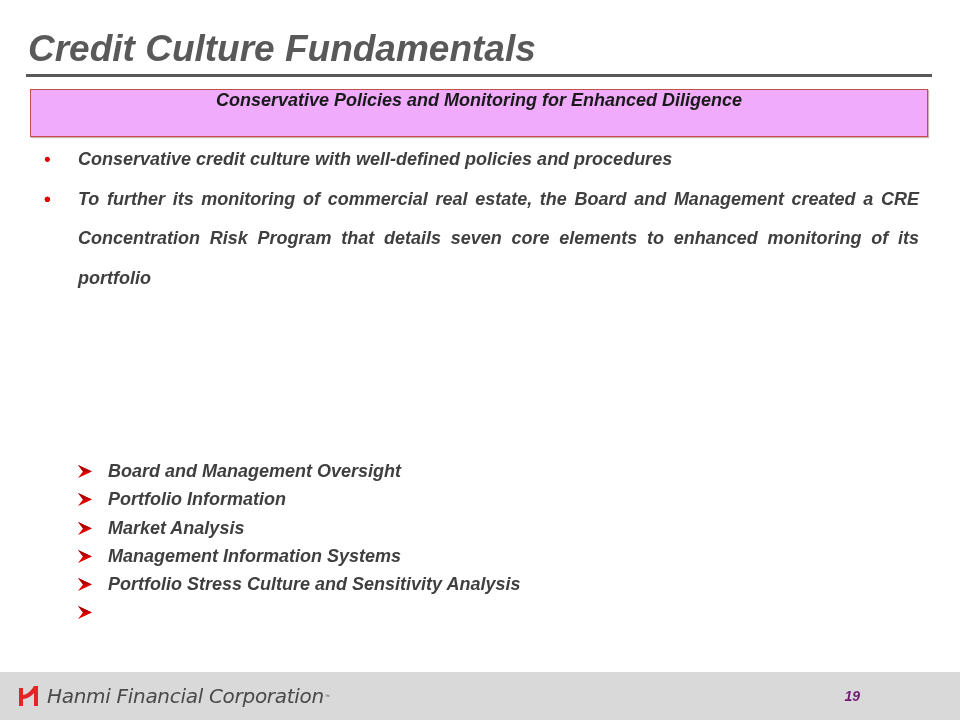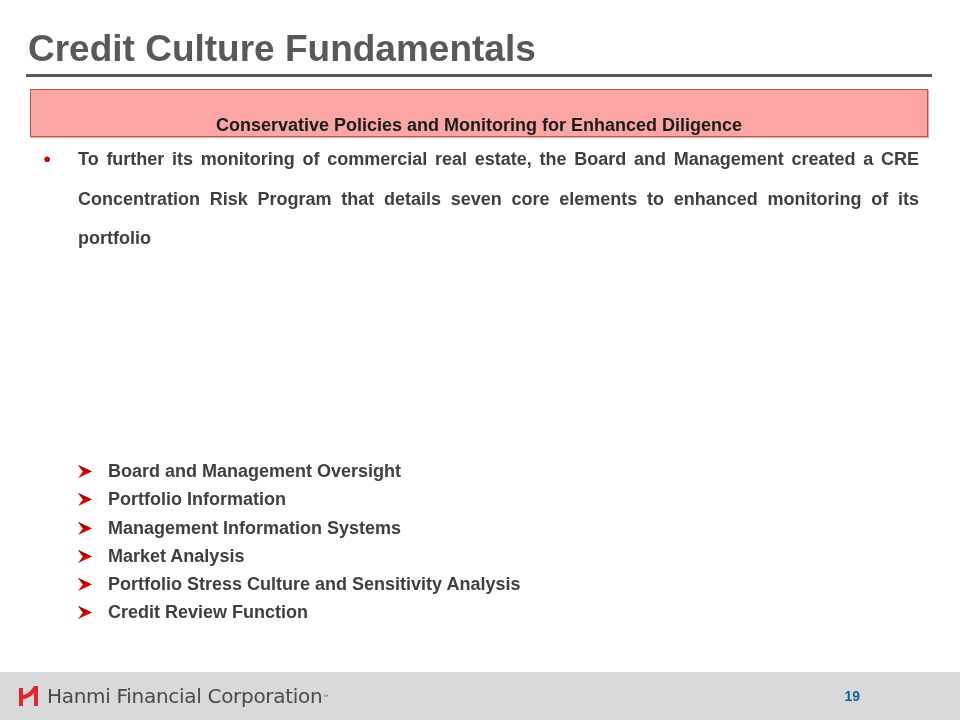--- a/index.html
+++ b/index.html
@@ -8,20 +8,21 @@
       width: 960px;
       height: 720px;
       background: #ffffff;
       overflow: hidden;
       font-family: "Liberation Sans", sans-serif;
     }
     .slide {
       position: relative;
       width: 880px;
       height: 720px;
+      font-style: italic;
     }
     .title {
       position: absolute;
       left: 28px;
       top: 26px;
       font-size: 37px;
       font-weight: bold;
       color: #595959;
       letter-spacing: 0px;
       margin: 0;
@@ -34,25 +35,25 @@
       width: 906px;
       height: 3px;
       background: #595959;
     }
     .banner {
       position: absolute;
       left: 30px;
       top: 89px;
       width: 896px;
       height: 46px;
-      background: #fca5a5;
+      background: #f0abfc;
       border: 1.5px solid #c0504d;
       box-shadow: 1px 1px 1px rgba(120,40,40,0.35);
       display: flex;
-      align-items: flex-end;
+      align-items: flex-start;
       justify-content: center;
     }
     .banner-text {
       font-size: 18px;
       font-weight: bold;
       color: #1a1a1a;
     }
     .bullets {
       position: absolute;
       left: 44px;
@@ -136,38 +137,39 @@
       color: #4a4a4a;
       vertical-align: super;
       margin-left: 1px;
     }
     .page-number {
       position: absolute;
       right: 20px;
       top: 688px;
       font-size: 14px;
       font-weight: bold;
-      color: #0369a1;
+      color: #701a75;
     }
   </style>
 </head>
 <body>
 
 <div class="slide">
 
   <h1 class="title">Credit Culture Fundamentals</h1>
   <div class="title-rule"></div>
 
   <div class="banner">
     <span class="banner-text">Conservative Policies and Monitoring for Enhanced Diligence</span>
   </div>
 
   <ul class="bullets">
     <li class="bullet">
       <span class="bullet-dot">•</span>
+      <span>Conservative credit culture with well-defined policies and procedures</span>
     </li>
     <li class="bullet">
       <span class="bullet-dot">•</span>
     </li>
     <li class="bullet">
       <span class="bullet-dot">•</span>
     </li>
     <li class="bullet">
       <span class="bullet-dot">•</span>
       <span>To further its monitoring of commercial real estate, the Board and Management created a CRE Concentration Risk Program that details seven core elements to enhanced monitoring of its portfolio</span>
@@ -187,42 +189,41 @@
           <path d="M0 0 L14 6.5 L0 13 L5 6.5 Z" fill="#e00000"></path>
           <path d="M0 0 L14 6.5 L5 6.5 Z" fill="#b00000"></path>
         </svg>
       <span>Portfolio Information</span>
     </li>
     <li class="subbullet">
       <svg class="arrow-icon" viewBox="0 0 14 13">
           <path d="M0 0 L14 6.5 L0 13 L5 6.5 Z" fill="#e00000"></path>
           <path d="M0 0 L14 6.5 L5 6.5 Z" fill="#b00000"></path>
         </svg>
+      <span>Market Analysis</span>
+    </li>
+    <li class="subbullet">
+      <svg class="arrow-icon" viewBox="0 0 14 13">
+          <path d="M0 0 L14 6.5 L0 13 L5 6.5 Z" fill="#e00000"></path>
+          <path d="M0 0 L14 6.5 L5 6.5 Z" fill="#b00000"></path>
+        </svg>
       <span>Management Information Systems</span>
     </li>
     <li class="subbullet">
       <svg class="arrow-icon" viewBox="0 0 14 13">
           <path d="M0 0 L14 6.5 L0 13 L5 6.5 Z" fill="#e00000"></path>
           <path d="M0 0 L14 6.5 L5 6.5 Z" fill="#b00000"></path>
         </svg>
-      <span>Market Analysis</span>
-    </li>
-    <li class="subbullet">
-      <svg class="arrow-icon" viewBox="0 0 14 13">
-          <path d="M0 0 L14 6.5 L0 13 L5 6.5 Z" fill="#e00000"></path>
-          <path d="M0 0 L14 6.5 L5 6.5 Z" fill="#b00000"></path>
-        </svg>
       <span>Portfolio Stress Culture and Sensitivity Analysis</span>
     </li>
     <li class="subbullet">
       <svg class="arrow-icon" viewBox="0 0 14 13">
           <path d="M0 0 L14 6.5 L0 13 L5 6.5 Z" fill="#e00000"></path>
           <path d="M0 0 L14 6.5 L5 6.5 Z" fill="#b00000"></path>
         </svg>
-      <span>Credit Review Function</span>
     </li>
   </ul>
 
   <div class="footer"></div>
 
   <div class="logo">
     <svg class="logo-mark" viewBox="0 0 24 24">
       <path d="M2 4 L6 4 L6 11 C9 10.5 12 9 15 5 L17 2 L21 2 L21 22 L17 22 L17 9 C14 13 10 14.5 6 15 L6 22 L2 22 Z" fill="#e3242b"></path>
     </svg>
     <span class="logo-text">Hanmi Financial Corporation</span>

